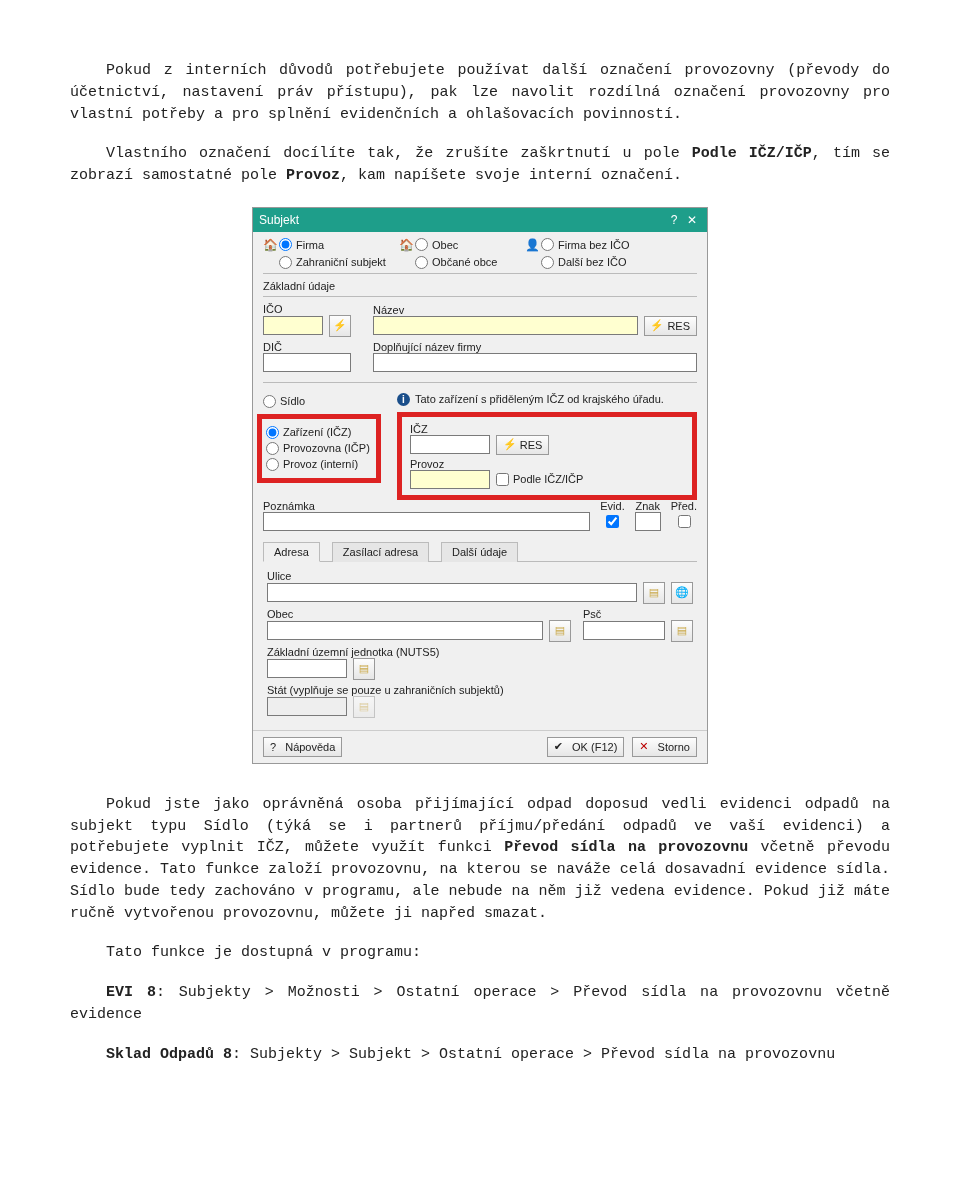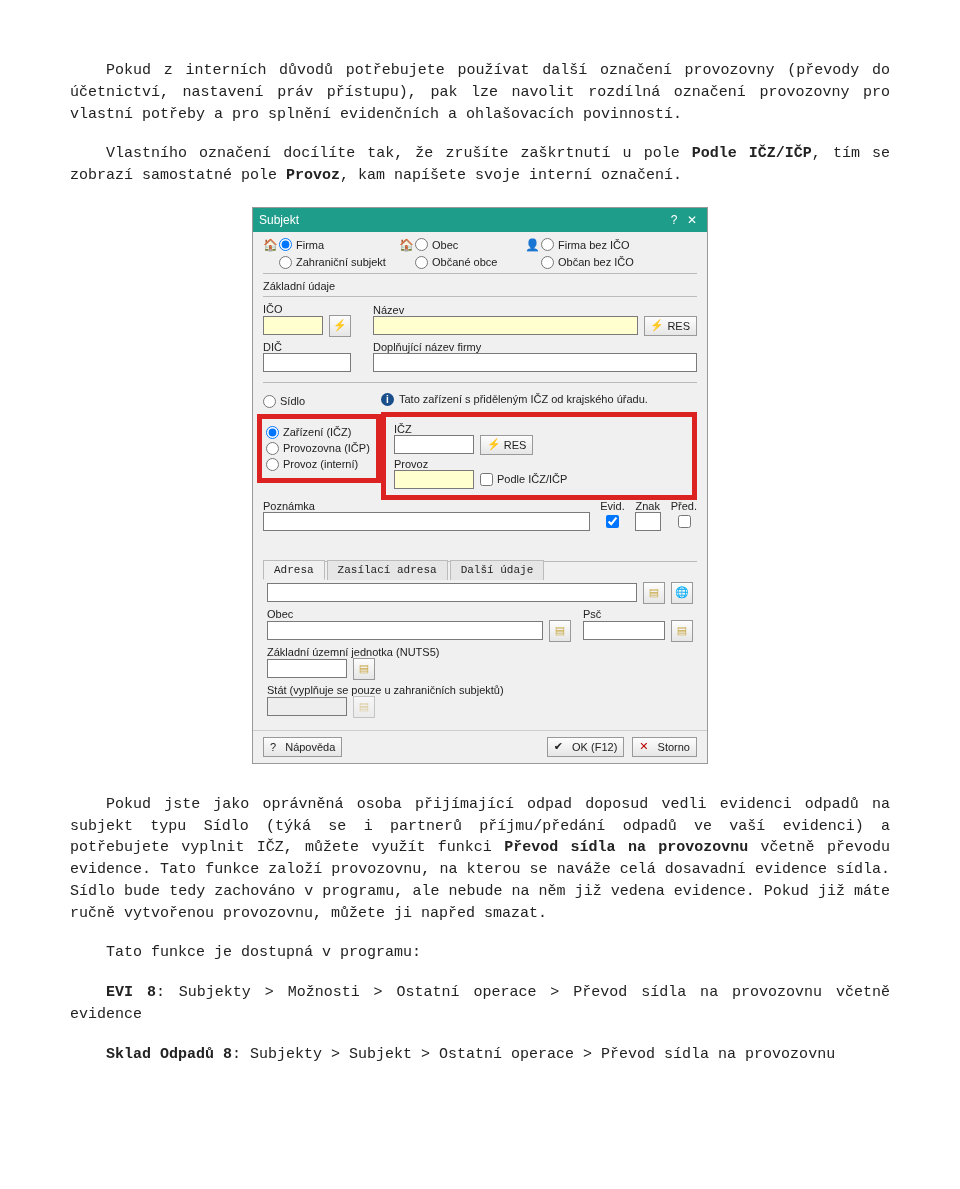--- a/index.html
+++ b/index.html
@@ -82,22 +82,22 @@
     justify-content: center; font-weight: bold;
   }
 
   .highlight-box {
     border: 5px solid #d22;
   }
 
   .tabs { display: flex; border-bottom: 1px solid #bbb; margin-top: 10px; }
   .tab {
     padding: 3px 10px; font-size: 11px; background: #e6e6e6;
-    border: 1px solid #bbb; border-bottom: none; margin-right: 2px;
-    position: relative; top: 19px; cursor: pointer; font-family: Liberation Mono, monospace;
+    border: 1px solid #bbb; border-bottom: none; margin-right: 12px;
+    position: relative; top: 1px; cursor: pointer;
   }
   .tab.active { background: #f0f0f0; border-bottom: 1px solid #f0f0f0; }
 
   .small-sq {
     width: 20px; height: 20px; border: 1px solid #999;
     background: linear-gradient(#fdfdfd,#e6e6e6);
     display: inline-flex; align-items: center; justify-content: center;
     font-size: 11px; cursor: pointer;
   }
   .globe { color: #2a6eaa; }
@@ -154,21 +154,21 @@
           <span>Zahraniční subjekt</span>
         </label>
       <span></span>
       <label class="radio">
           <input type="radio" style="">
           <span>Občané obce</span>
         </label>
       <span></span>
       <label class="radio">
           <input type="radio" style="">
-          <span>Občan bez IČO</span>
+          <span>Další bez IČO</span>
         </label>
     </div>
     <div class="hr"></div>
 
     <div class="group-label">Základní údaje</div>
     <div class="hr"></div>
 
     <div class="row" style="gap:20px;">
       <div style="width:90px;">
         <div class="lbl">IČO</div>
@@ -196,21 +196,21 @@
         <div class="lbl">DIČ</div>
         <div class="input" style="width:88px;"></div>
       </div>
       <div style="flex:1;">
         <div class="lbl">Doplňující název firmy</div>
         <div class="input" style="width:100%;"></div>
       </div>
     </div>
     <div class="hr" style="margin-top:10px;"></div>
 
-    <div class="row" style="align-items:flex-start; gap:0;">
+    <div class="row" style="align-items:flex-start; gap:16px;">
       <div style="width:118px;">
         <label class="radio" style="margin:6px 0;">
             <input type="radio" style="">
             <span>Sídlo</span>
           </label>
         <div class="highlight-box" style="padding:4px 2px 4px 4px; margin-left:-6px;">
           <label class="radio" style="margin:3px 0;">
               <input type="radio" checked="" style="">
               <span>Zařízení (IČZ)</span>
             </label>

